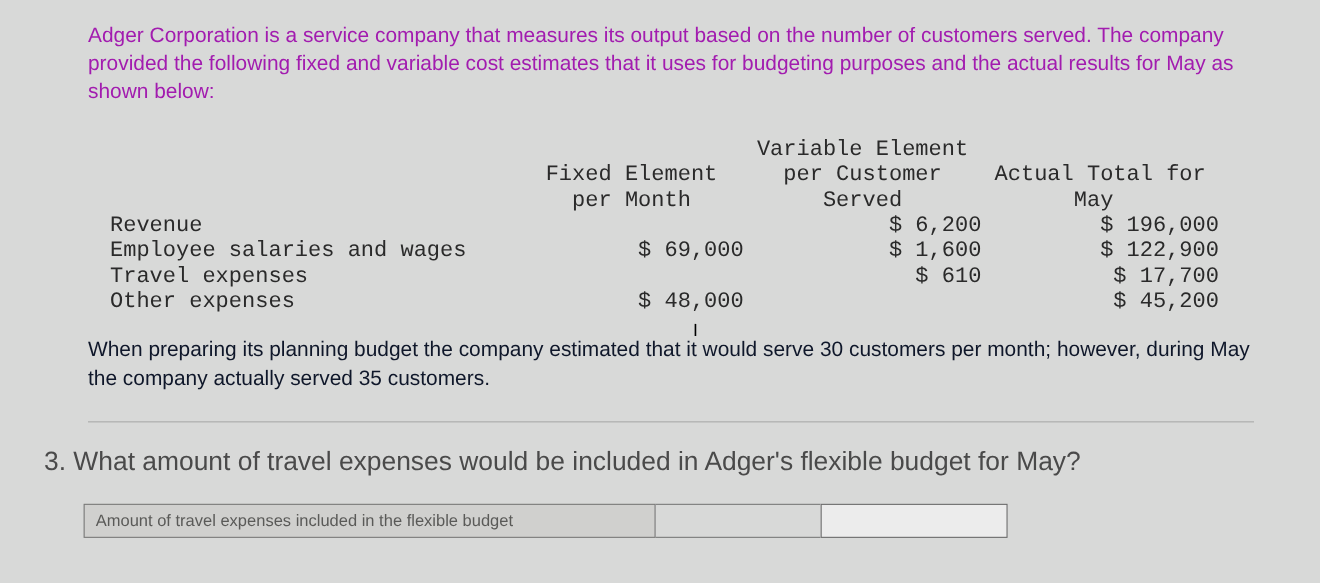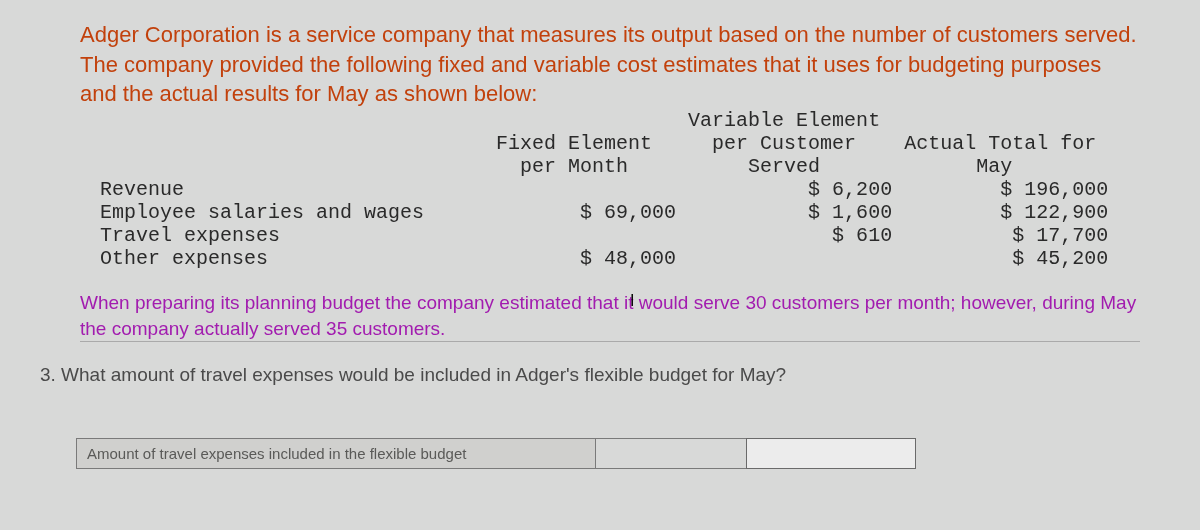--- a/index.html
+++ b/index.html
@@ -6,47 +6,49 @@
     body {
       width: 1200px;
       height: 530px;
       background: #d8d9d8;
       font-family: Arial, Helvetica, sans-serif;
       color: #3a3a3a;
       padding: 20px 60px 20px 80px;
       position: relative;
     }
     .intro {
-      font-size: 22px;
+      font-size: 19px;
       line-height: 1.35;
-      color: #c2410c;
+      color: #a21caf;
+      margin-bottom: 28px;
     }
     .mono-table {
       font-family: Liberation Mono, monospace;
       font-size: 20px;
       color: #2a2a2a;
       white-space: pre;
       margin-left: 20px;
       margin-bottom: 20px;
       line-height: 1.15;
     }
     .followup {
       font-size: 19px;
       line-height: 1.35;
-      color: #a21caf;
+      color: #0f172a;
+      margin-bottom: 26px;
     }
     .hr-line {
       border: none;
       border-top: 1px solid #aaa;
       margin: 0 0 22px 0;
     }
     .question {
-      font-size: 19px;
+      font-size: 24px;
       color: #4a4a4a;
-      margin-bottom: 52px;
+      margin-bottom: 24px;
       margin-left: -40px;
     }
     .answer-row {
       display: flex;
       align-items: stretch;
       margin-left: -40px;
       padding-left: 36px;
     }
     .answer-label {
       background: #d0d0ce;

